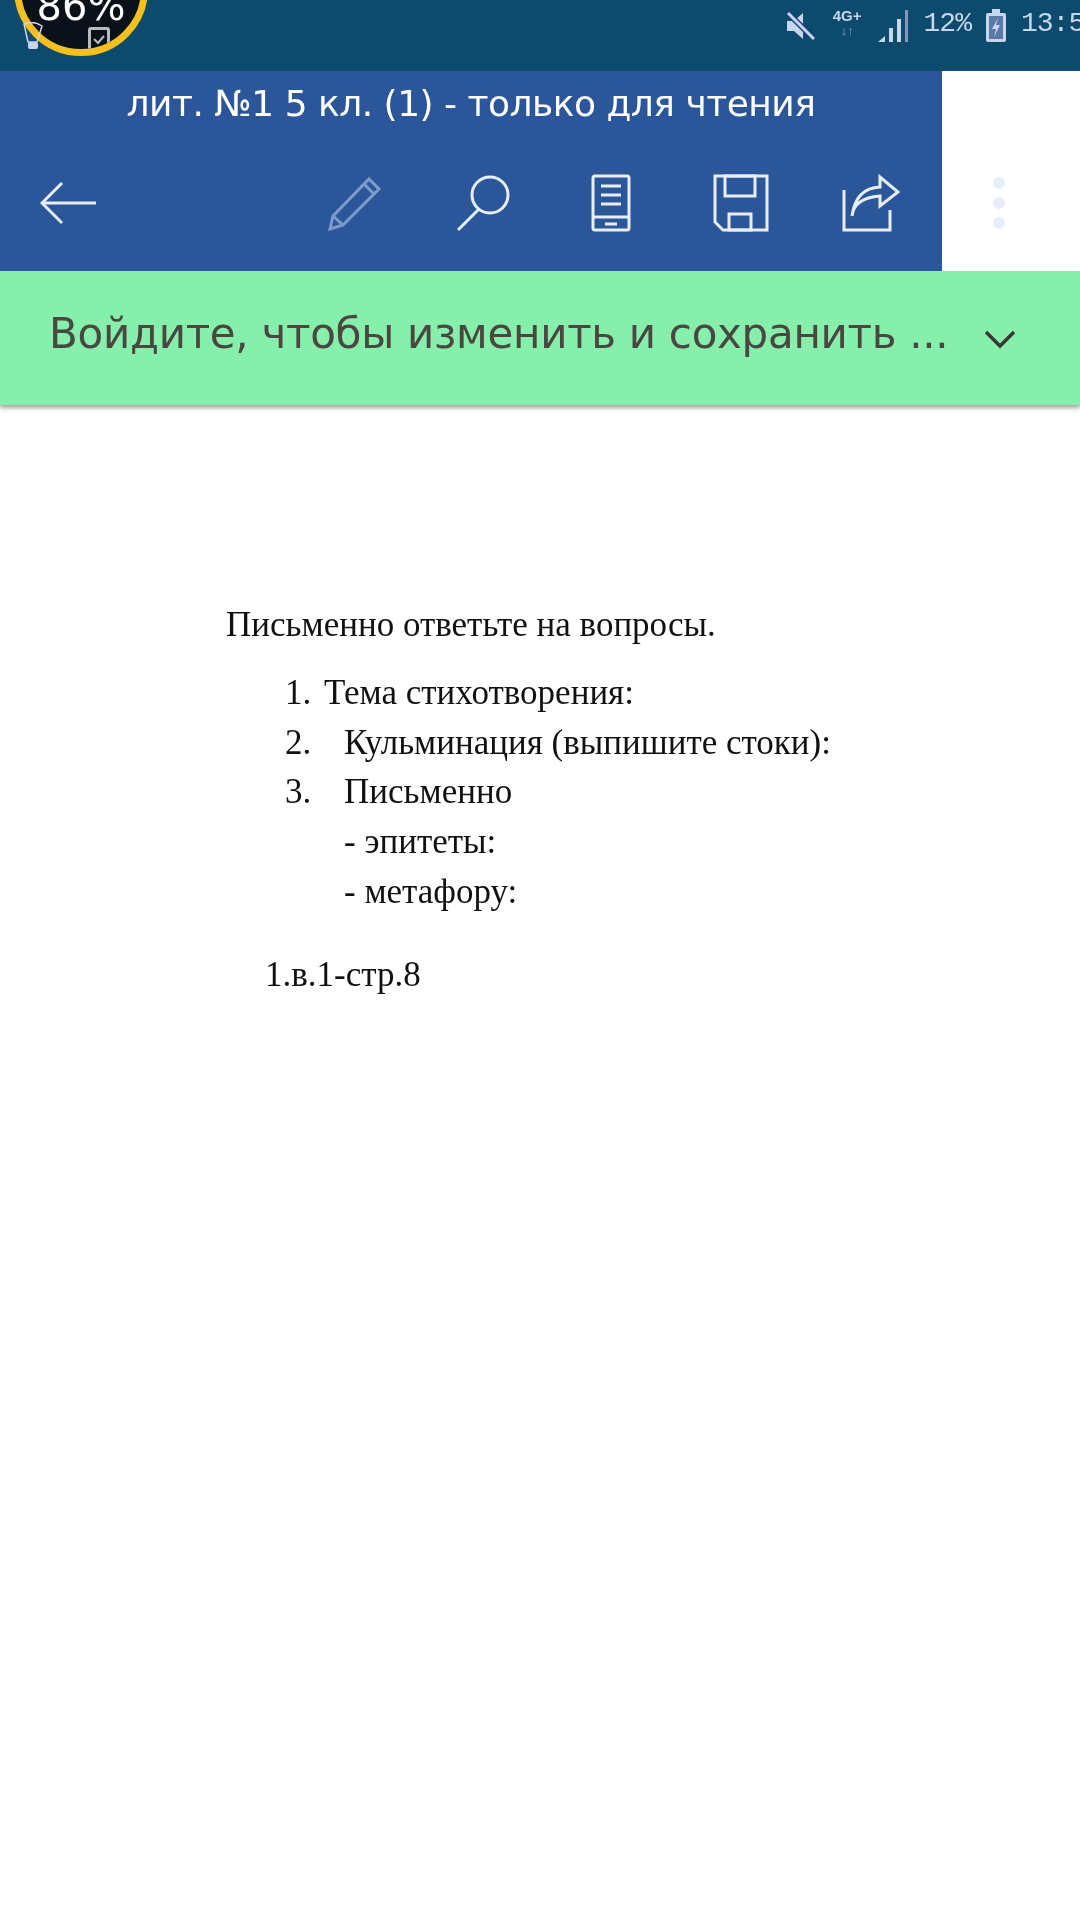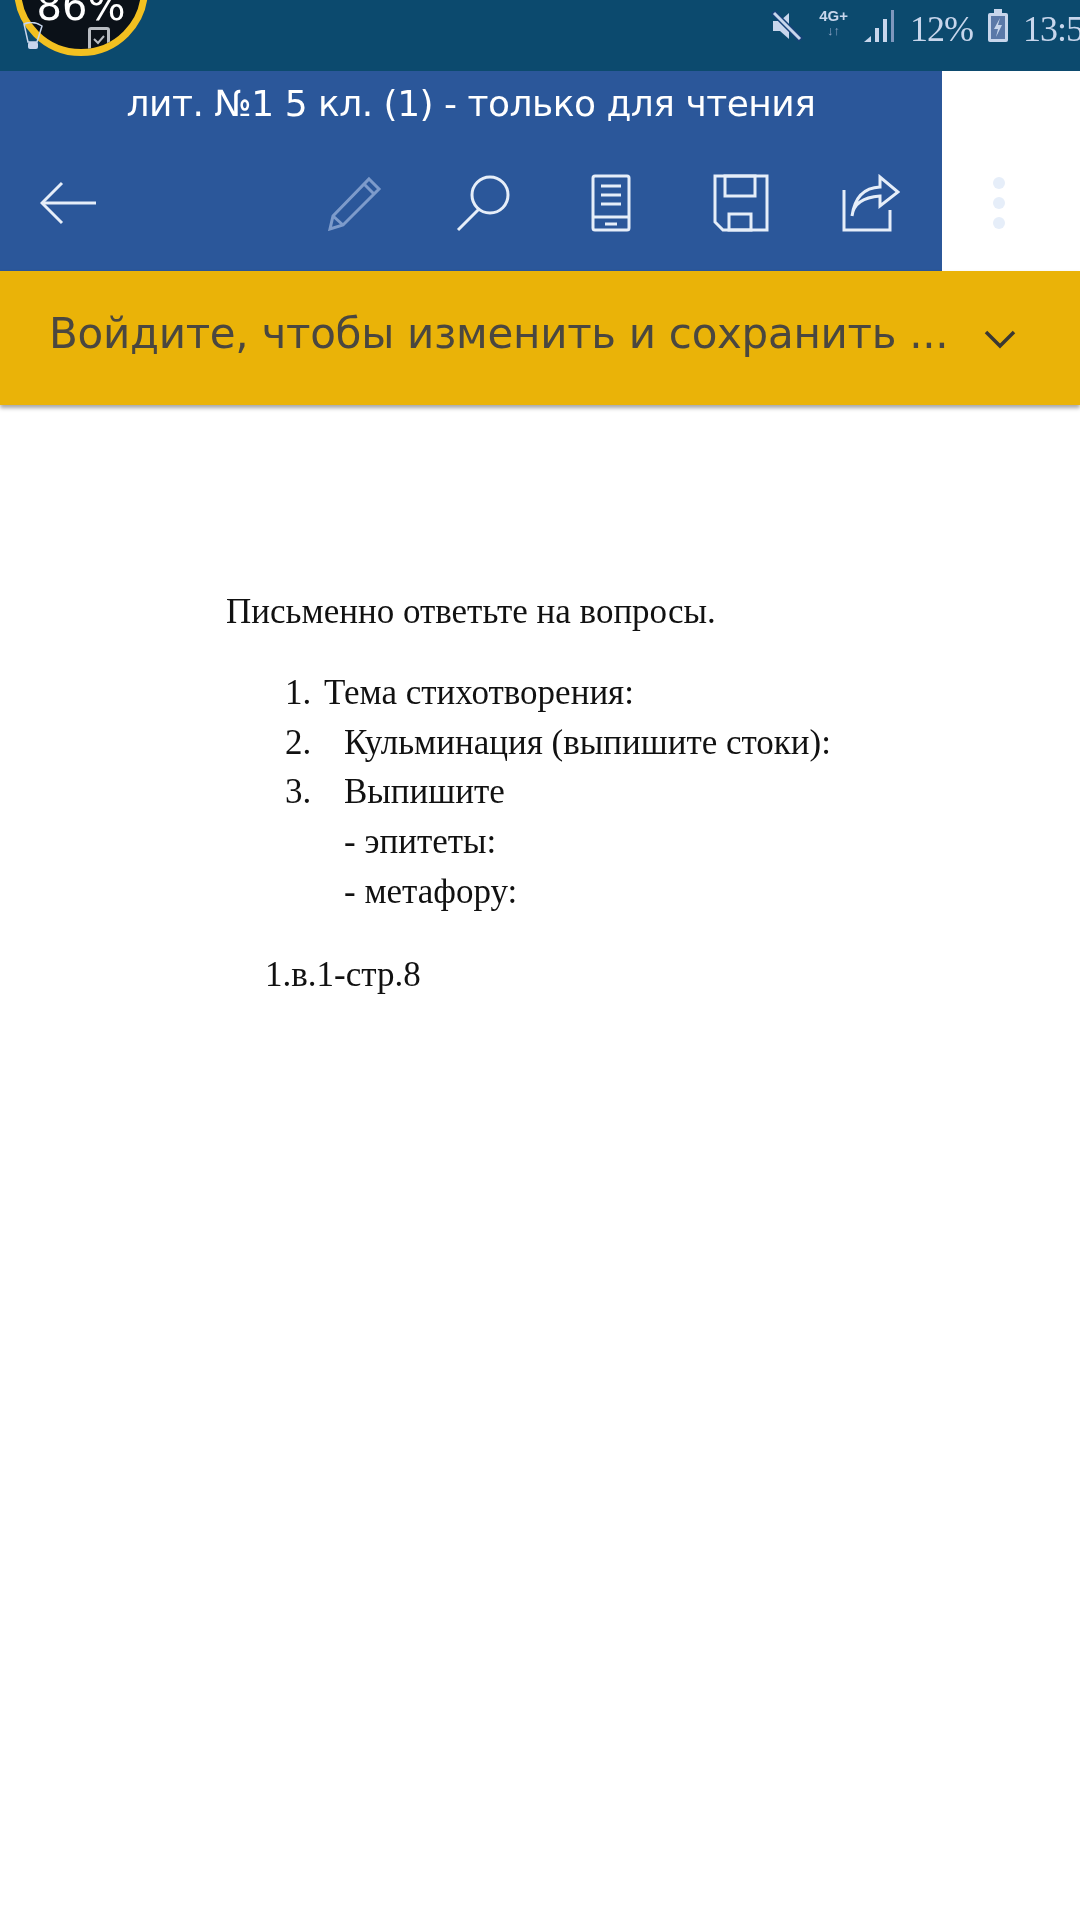--- a/index.html
+++ b/index.html
@@ -25,21 +25,21 @@
     border: 3px solid #b8bcc2; border-radius: 3px; box-sizing: border-box;
   }
   .bulb {
     position: absolute; left: 23px; top: 22px; width: 20px; height: 28px;
   }
   .status-right {
     position: absolute; right: 18px; top: 0; height: 84px;
     display: flex; align-items: flex-start; gap: 14px; margin-top: 8px;
   }
   .status-time, .status-batt {
-    font-size: 36px; color: #c8d6ec; font-family: Liberation Serif, serif;
+    font-size: 28px; color: #c8d6ec; font-family: Liberation Mono, monospace;
     letter-spacing: -1px;
   }
   .net { font-size: 15px; font-weight: bold; color: #c8d6ec; line-height: 15px; text-align: center; }
   .net .arrows { font-size: 13px; color: #8ea4c6; }
 
   .toolbar {
     position: absolute; left: 0; top: 71px; width: 942px; height: 200px;
     background: #2b579a;
   }
   .doc-title {
@@ -48,21 +48,21 @@
     letter-spacing: -0.5px;
   }
   .tb-btn {
     position: absolute; top: 97px; width: 70px; height: 70px;
     display: flex; align-items: center; justify-content: center;
   }
   .tb-btn svg { display: block; }
 
   .banner {
     position: absolute; left: 0; top: 271px; width: 1080px; height: 134px;
-    background: #eab308; box-shadow: 0 3px 4px rgba(0,0,0,0.35);
+    background: #86efac; box-shadow: 0 3px 4px rgba(0,0,0,0.35);
   }
   .banner-text {
     position: absolute; left: 49px; top: 38px; font-size: 42px; color: #4a4740;
     font-family: "DejaVu Sans", sans-serif; letter-spacing: -0.3px;
   }
   .banner-chevron {
     position: absolute; left: 975px; top: 48px; width: 50px; height: 40px;
     display: flex; align-items: center; justify-content: center;
   }
 
@@ -197,28 +197,28 @@
 <div class="banner">
   <div class="banner-text">Войдите, чтобы изменить и сохранить ...</div>
   <div class="banner-chevron">
     <svg width="32" height="20" viewBox="0 0 32 20">
       <polyline points="2,3 16,17 30,3" fill="none" stroke="#3a3833" stroke-width="3.5"></polyline>
     </svg>
   </div>
 </div>
 
 <div class="doc">
-  <div class="line" style="left:226px; top:187px">Письменно ответьте на вопросы.</div>
+  <div class="line" style="left:226px; top:200px">Письменно ответьте на вопросы.</div>
 
   <div class="num" style="left:285px; top:268px">1.</div>
   <div class="line" style="left:324px; top:268px">Тема стихотворения:</div>
 
   <div class="num" style="left:285px; top:318px">2.</div>
   <div class="line" style="left:344px; top:318px">Кульминация (выпишите стоки):</div>
 
   <div class="num" style="left:285px; top:367px">3.</div>
-  <div class="line" style="left:344px; top:367px">Выпишите</div>
+  <div class="line" style="left:344px; top:367px">Письменно</div>
 
   <div class="line" style="left:344px; top:417px">- эпитеты:</div>
   <div class="line" style="left:344px; top:467px">- метафору:</div>
 
   <div class="line" style="left:265px; top:550px">1.в.1-стр.8</div>
 </div>
 
 </body></html>

